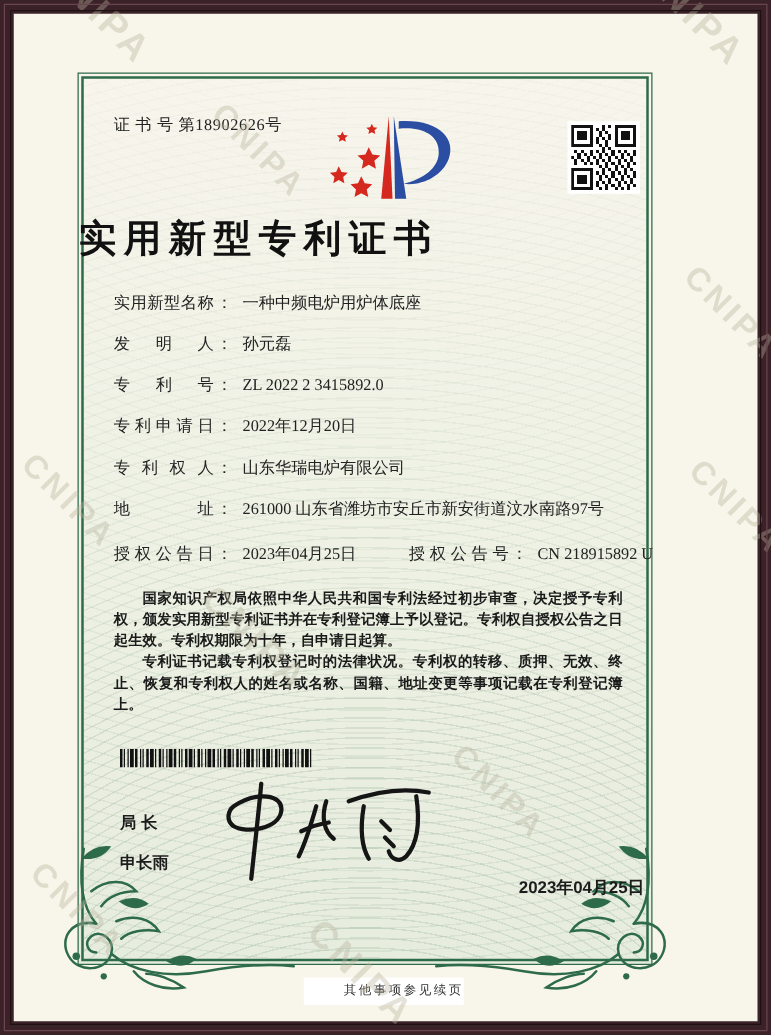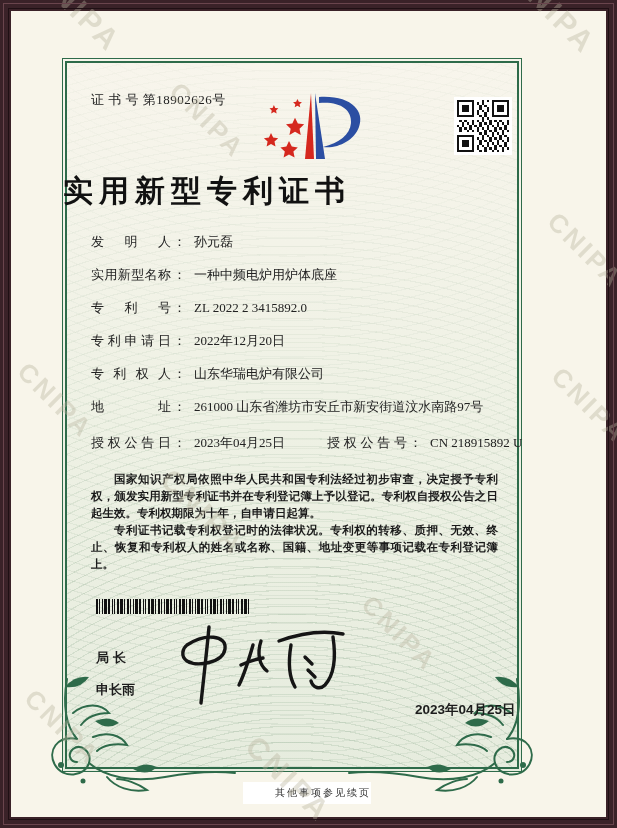--- a/index.html
+++ b/index.html
@@ -246,24 +246,24 @@
               <rect x="20" y="15" width="1" height="1" fill="#111"></rect>
               <rect x="20" y="16" width="1" height="1" fill="#111"></rect>
               <rect x="20" y="19" width="1" height="1" fill="#111"></rect>
             </svg>
         </div>
 
         <div class="title">实用新型专利证书</div>
 
         <div class="fields">
           <div class="field-row">
+            <span class="fl">实用新型名称</span><span class="colon">：</span><span class="fv">一种中频电炉用炉体底座</span>
+          </div>
+          <div class="field-row">
             <span class="fl">发明人</span><span class="colon">：</span><span class="fv">孙元磊</span>
-          </div>
-          <div class="field-row">
-            <span class="fl">实用新型名称</span><span class="colon">：</span><span class="fv">一种中频电炉用炉体底座</span>
           </div>
           <div class="field-row">
             <span class="fl">专利号</span><span class="colon">：</span><span class="fv">ZL 2022 2 3415892.0</span>
           </div>
           <div class="field-row">
             <span class="fl">专利申请日</span><span class="colon">：</span><span class="fv">2022年12月20日</span>
           </div>
           <div class="field-row">
             <span class="fl">专利权人</span><span class="colon">：</span><span class="fv">山东华瑞电炉有限公司</span>
           </div>

